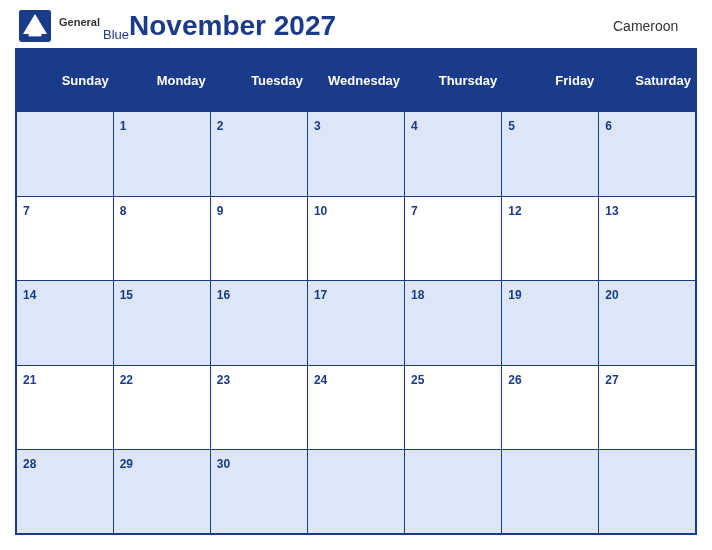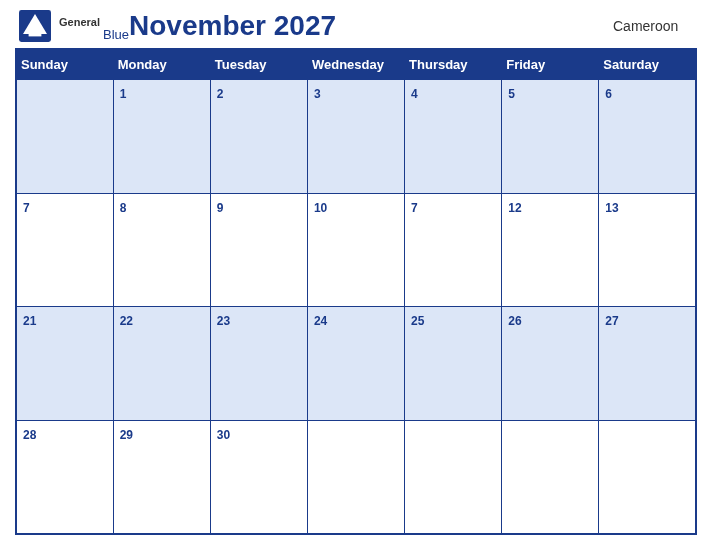--- a/index.html
+++ b/index.html
@@ -68,22 +68,22 @@
     .calendar {
       width: 100%;
       flex: 1;
       border-collapse: collapse;
       border: 2px solid #1a3a8a;
     }
 
     .calendar th {
       background-color: #1a3a8a;
       color: #fff;
-      text-align: left;
-      padding: 7px 4px;
+      text-align: right;
+      padding: 23px 4px;
       font-size: 13px;
       font-weight: bold;
       border: 1px solid #1a3a8a;
     }
 
     .calendar td {
       border: 1px solid #1a3a8a;
       vertical-align: top;
       padding: 4px 6px;
       width: calc(100% / 7);
@@ -148,20 +148,29 @@
       <tr>
         <td><span class="day-num">7</span></td>
         <td><span class="day-num">8</span></td>
         <td><span class="day-num">9</span></td>
         <td><span class="day-num">10</span></td>
         <td><span class="day-num">7</span></td>
         <td><span class="day-num">12</span></td>
         <td><span class="day-num">13</span></td>
       </tr>
       <tr>
+        <td><span class="day-num">14</span></td>
+        <td><span class="day-num">15</span></td>
+        <td><span class="day-num">16</span></td>
+        <td><span class="day-num">17</span></td>
+        <td><span class="day-num">18</span></td>
+        <td><span class="day-num">19</span></td>
+        <td><span class="day-num">20</span></td>
+      </tr>
+      <tr>
         <td><span class="day-num">21</span></td>
         <td><span class="day-num">22</span></td>
         <td><span class="day-num">23</span></td>
         <td><span class="day-num">24</span></td>
         <td><span class="day-num">25</span></td>
         <td><span class="day-num">26</span></td>
         <td><span class="day-num">27</span></td>
       </tr>
       <tr>
         <td><span class="day-num">28</span></td>

